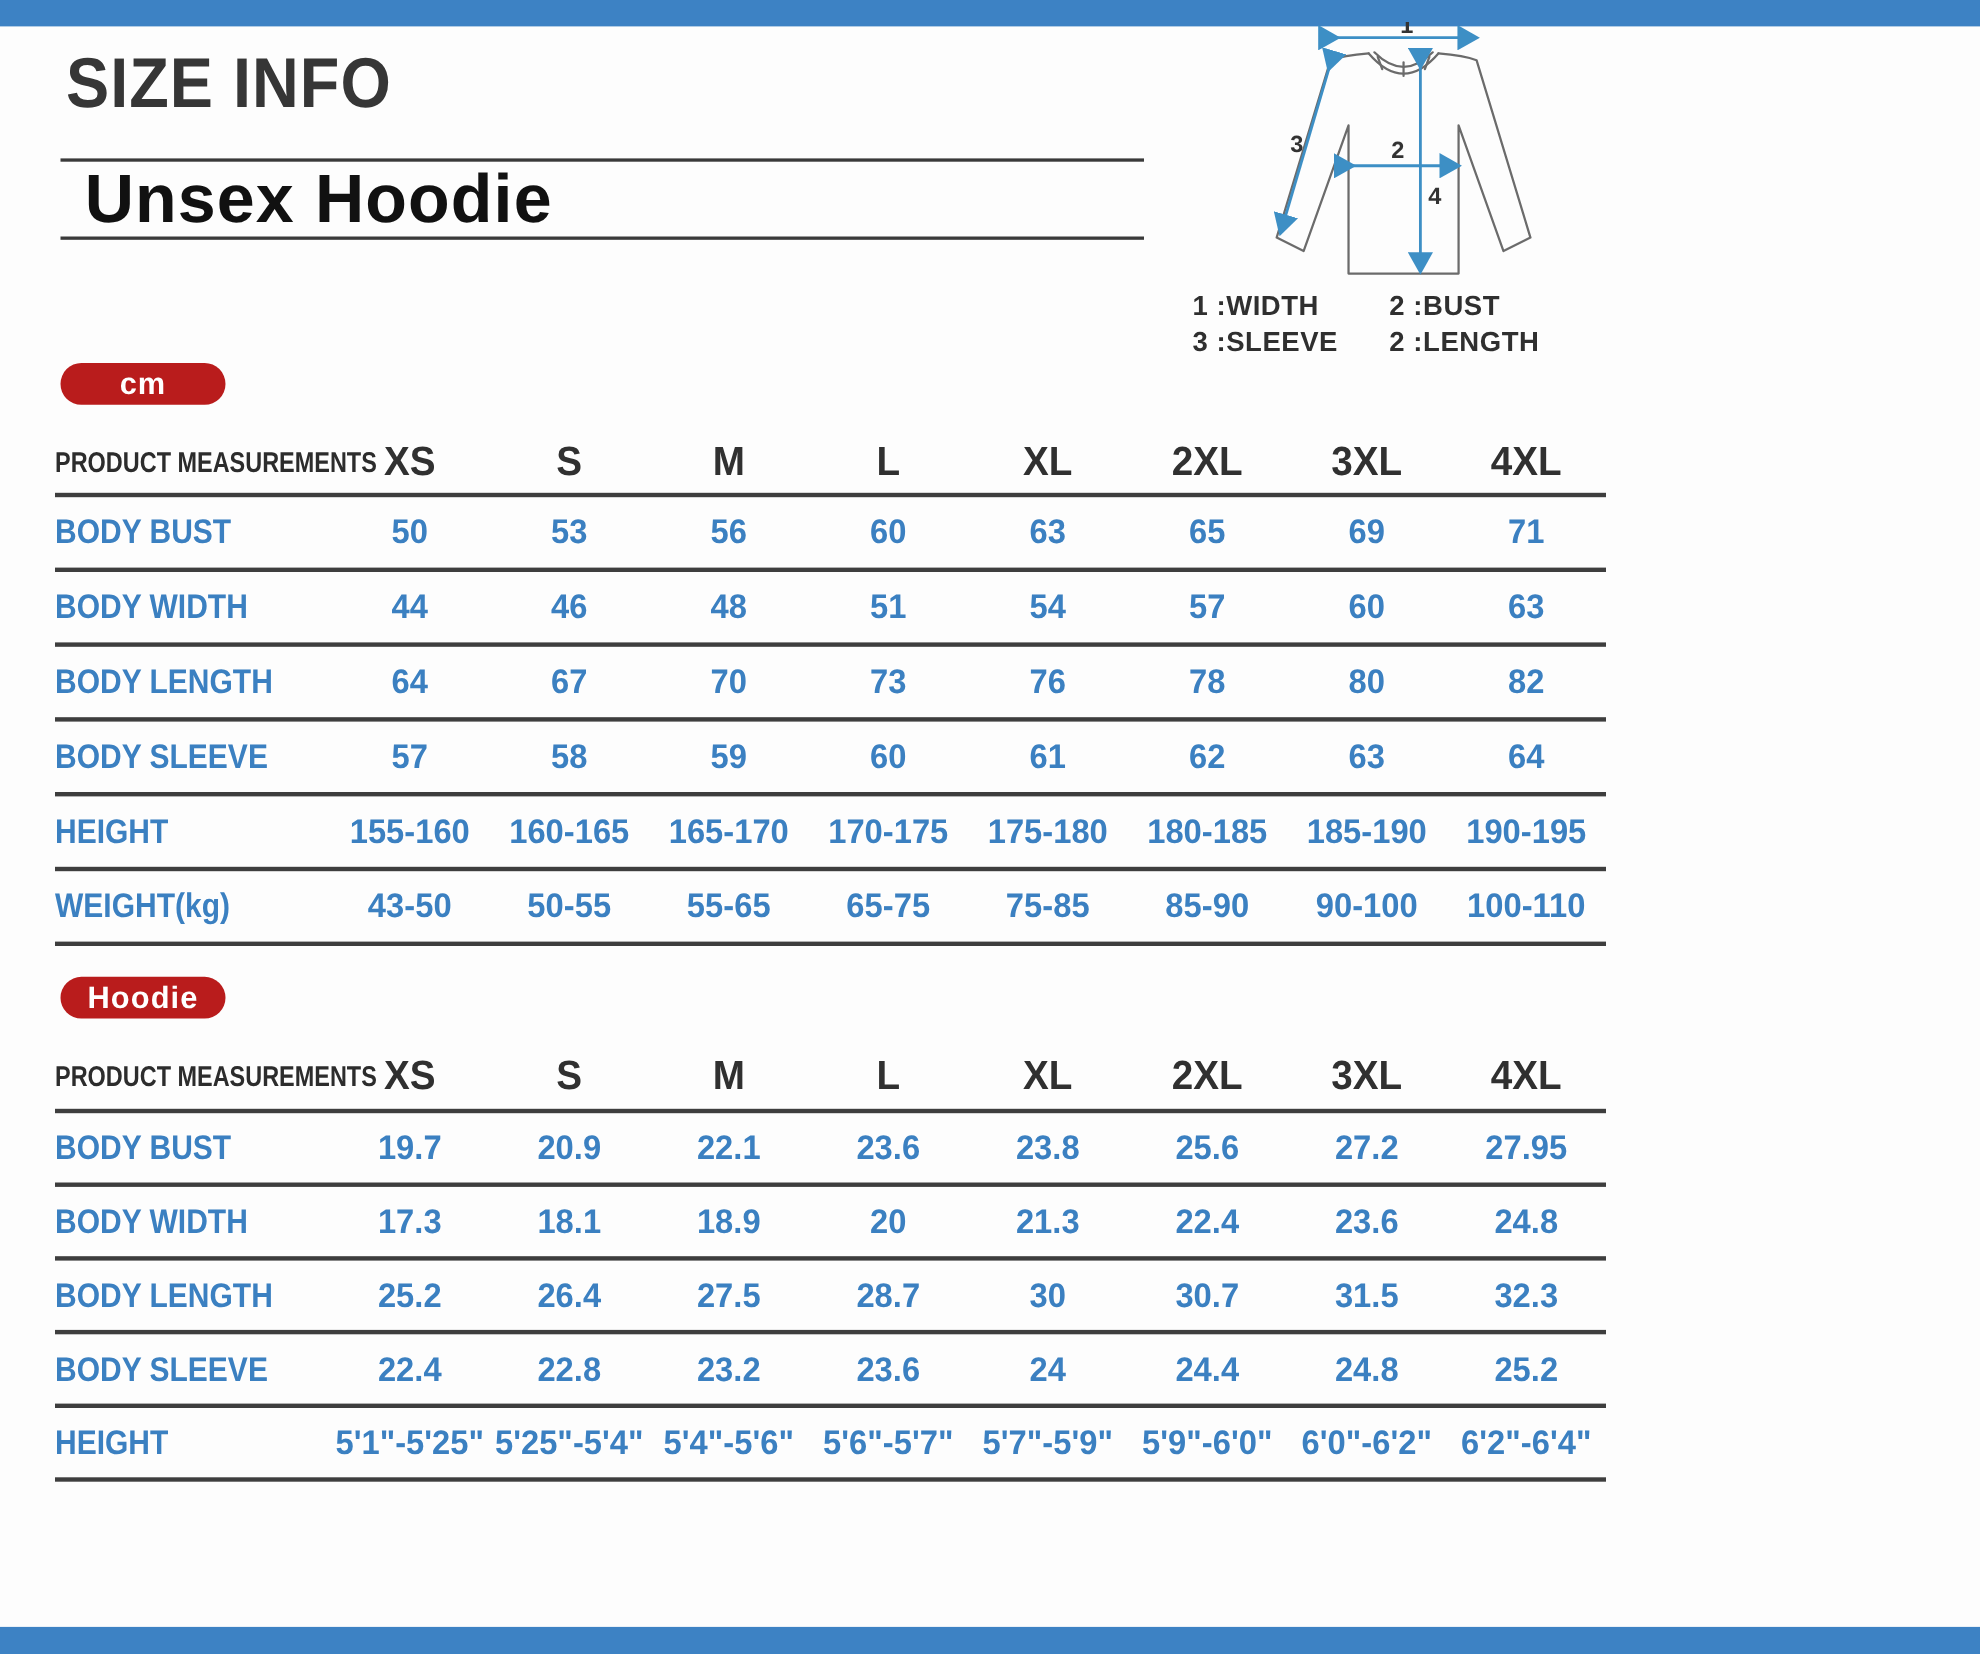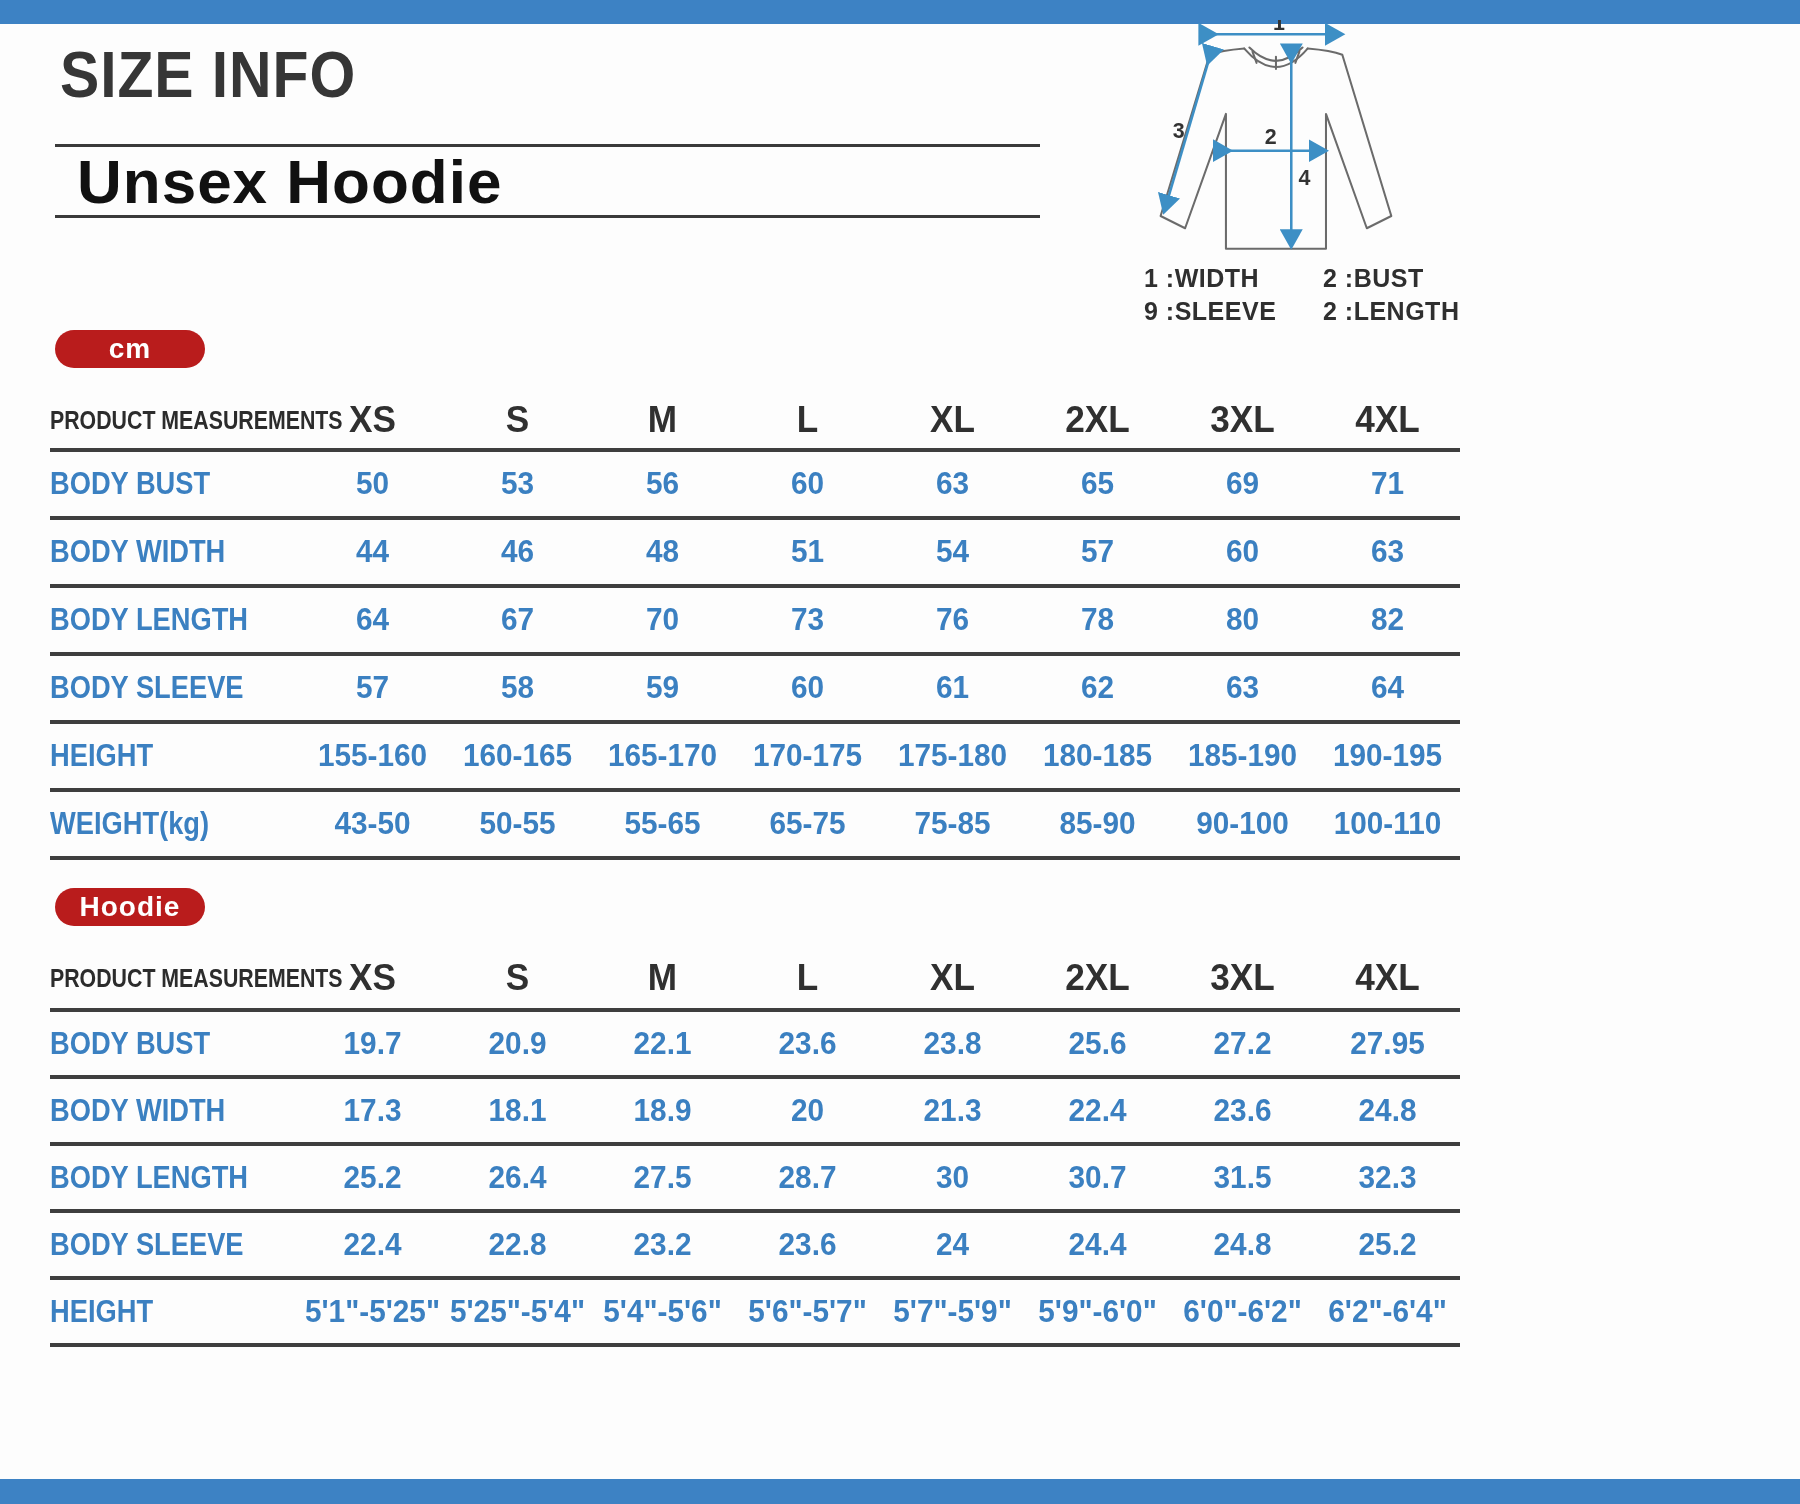--- a/index.html
+++ b/index.html
@@ -30,21 +30,21 @@
     border-top:3px solid #3a3a3a;border-bottom:3px solid #3a3a3a;
     height:68px;display:flex;align-items:center;
   }
   .subtitle-block .subtitle{
     font-size:62px;font-weight:bold;color:#111;
     padding-left:22px;letter-spacing:1px;white-space:nowrap;
   }
 
   .diagram{position:absolute;left:1128px;top:20px;width:300px;height:245px;}
   .legend{
-    position:absolute;left:1144px;top:264px;
+    position:absolute;left:1084px;top:264px;
     display:grid;grid-template-columns:165px auto;row-gap:4px;column-gap:14px;
   }
   .legend .legend-item{
     font-size:25px;font-weight:bold;color:#2f2f2f;
     letter-spacing:0.5px;white-space:nowrap;
   }
 
   .unit-badge{
     position:absolute;left:55px;width:150px;height:38px;
     background:#b91c1c;border-radius:19px;
@@ -130,21 +130,21 @@
       <text x="140" y="10">1</text>
       <text x="132" y="121">2</text>
       <text x="42" y="116">3</text>
       <text x="165" y="162">4</text>
     </g>
   </svg>
 
   <div class="legend">
     <span class="legend-item">1 :WIDTH</span>
     <span class="legend-item">2 :BUST</span>
-    <span class="legend-item">9 :SLEEVE</span>
+    <span class="legend-item">3 :SLEEVE</span>
     <span class="legend-item">2 :LENGTH</span>
   </div>
 
   <div class="unit-badge badge-cm">cm</div>
   <div class="size-table table-cm">
       <div class="trow thead">
         <div class="tcell measure-head">PRODUCT MEASUREMENTS</div>
         <div class="tcell size-head">XS</div>
         <div class="tcell size-head">S</div>
         <div class="tcell size-head">M</div>

